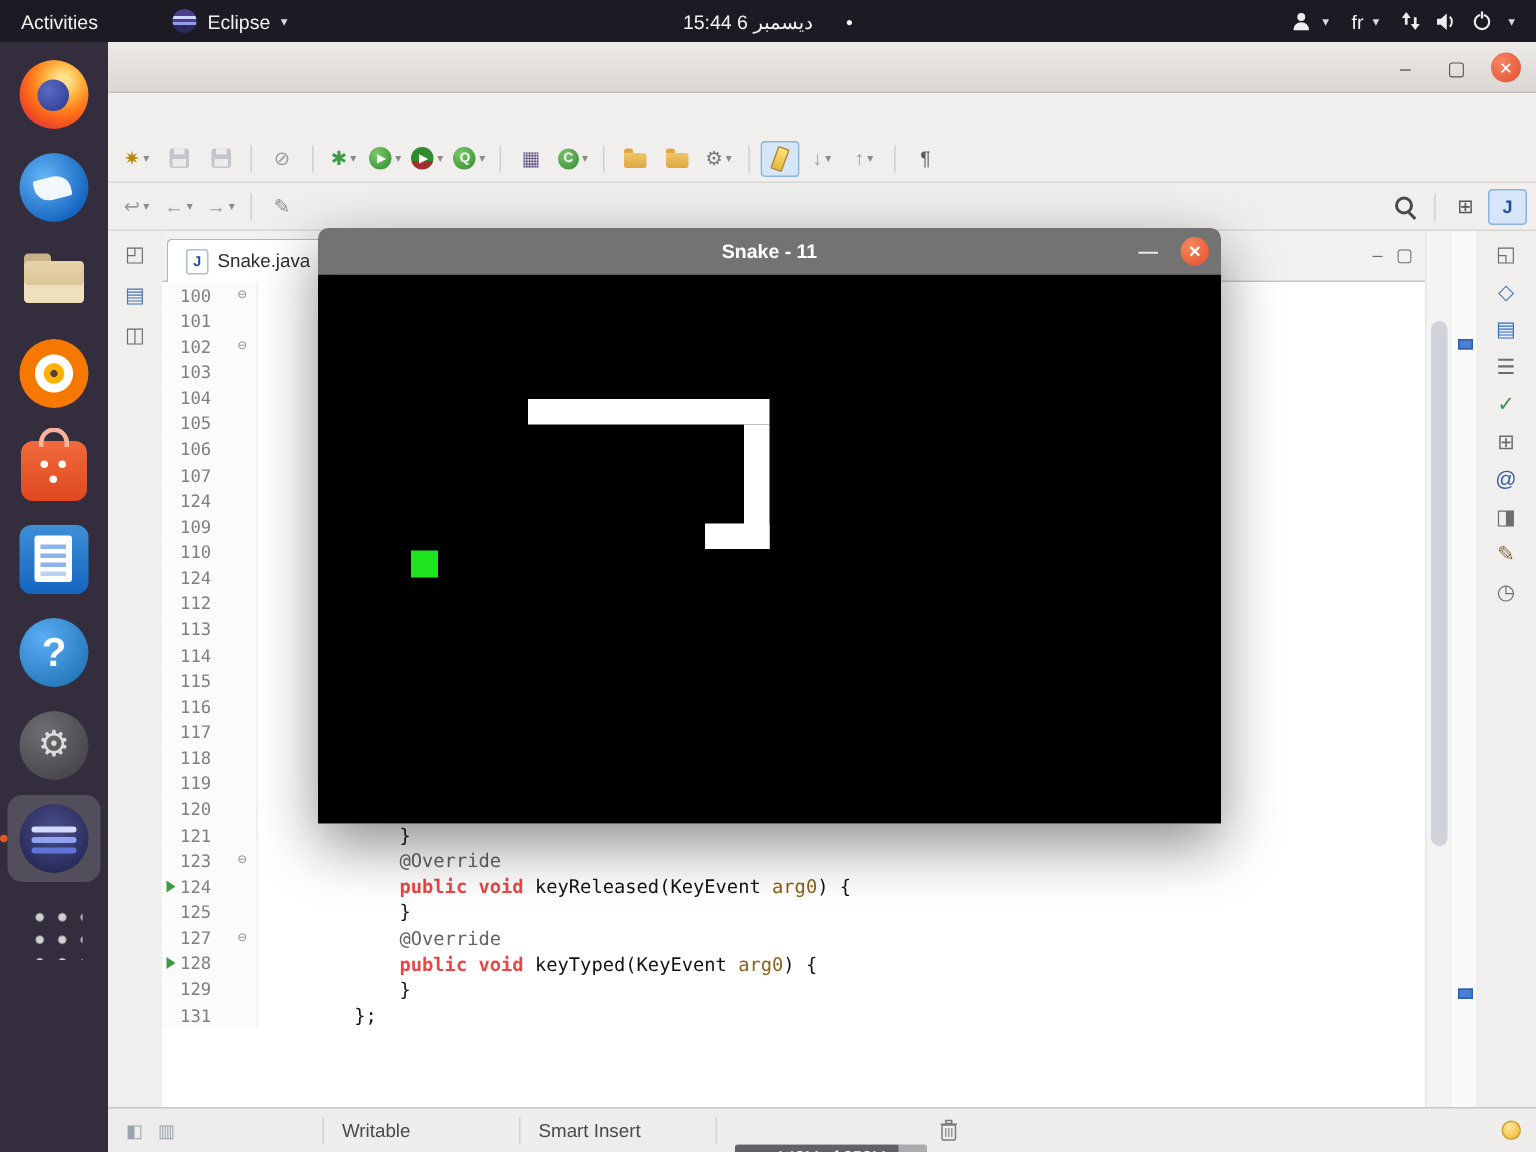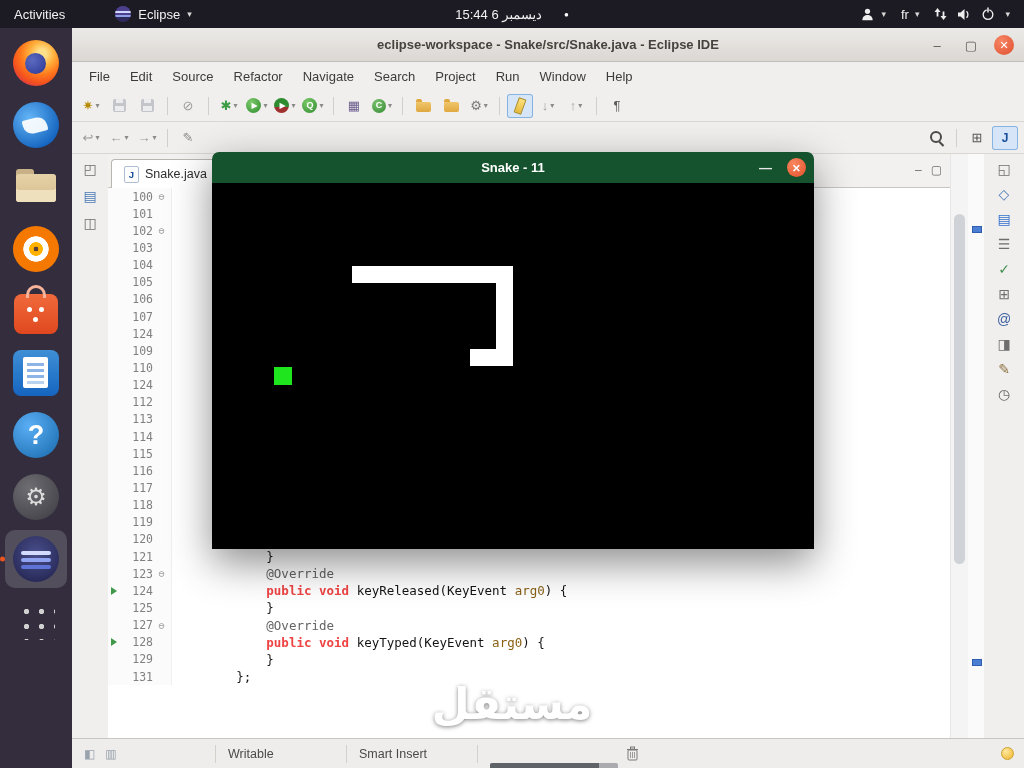--- a/index.html
+++ b/index.html
@@ -113,21 +113,21 @@
   .tab{height:28px;background:#fff;border:1px solid #b9b5b1;border-bottom:none;border-radius:4px 4px 0 0;
         display:flex;align-items:center;gap:6px;padding:0 12px;font-size:12.5px;color:#2e2e2e;margin-bottom:-1px;}
   .tab-jicon{width:13px;height:15px;background:#fdfdfd;border:1px solid #aebdd4;font-size:9.5px;font-weight:bold;color:#1a4f9c;
         display:flex;align-items:center;justify-content:center;border-radius:2px;}
   .tabstrip-ctrl{position:absolute;right:8px;top:9px;display:flex;gap:9px;color:#6e6e6e;font-size:12px;}
   .codelines{position:absolute;left:0;top:34px;right:0;bottom:0;overflow:hidden;background:#fff;}
   .cline{display:flex;height:17.15px;align-items:center;font-family:"DejaVu Sans Mono",monospace;font-size:12.5px;}
   .gut{display:flex;width:64px;flex:none;align-items:center;height:100%;background:#fbfbfb;border-right:1px solid #efefef;box-sizing:border-box;}
   .mark{width:12px;height:100%;display:flex;align-items:center;}
   .mark.on::after{content:"";width:0;height:0;border-left:6px solid #3f9948;border-top:4px solid transparent;border-bottom:4px solid transparent;margin-left:3px;}
-  .lnum{width:33px;text-align:right;color:#808080;font-size:11.5px;}
+  .lnum{width:33px;text-align:left;color:#808080;font-size:11.5px;}
   .fold{width:17px;text-align:center;color:#9a9a9a;font-size:10px;}
   .ctext{flex:1;height:100%;display:flex;align-items:center;padding-left:4px;white-space:pre;}
   .curline{background:#e3effb;}
   .tok-kw{color:#ef4444;font-weight:bold;}
   .tok-ann{color:#646464;}
   .tok-par{color:#8a6116;}
   .tok-pl{color:#141414;}
 
   .vsb{position:absolute;left:878px;width:18px;top:126px;bottom:30px;background:#f4f4f4;border-left:1px solid #e6e6e6;box-sizing:border-box;}
   .vsb-thumb{position:absolute;left:3px;right:3px;top:60px;height:350px;background:#cfd2d6;border-radius:8px;}
@@ -142,21 +142,21 @@
   .sb-cell{width:130px;padding-left:12px;box-sizing:border-box;flex:none;}
   .heap{width:128px;height:19px;background:#a9abae;border-radius:2px;position:relative;overflow:hidden;margin-left:12px;flex:none;margin-top:37px;}
   .heap-fill{position:absolute;left:0;top:0;bottom:0;width:85%;background:#5f6267;}
   .heap-text{position:relative;color:#fff;font-size:11.5px;text-align:center;line-height:19px;}
   .trash{margin-left:8px;display:flex;align-items:center;}
   .bulb{margin-left:auto;margin-right:10px;width:11px;height:11px;border-radius:50%;
         background:radial-gradient(circle at 35% 30%,#ffe9a0,#f0b429);border:1px solid #caa22e;}
 
   
   .snakewin{position:absolute;left:212px;top:152px;width:602px;z-index:50;box-shadow:0 14px 40px rgba(0,0,0,.45);border-radius:7px 7px 0 0;}
-  .snaketitle{height:31px;background:#14532d;border-radius:7px 7px 0 0;display:flex;align-items:center;justify-content:center;
+  .snaketitle{height:31px;background:#737373;border-radius:7px 7px 0 0;display:flex;align-items:center;justify-content:center;
         color:#fff;font-size:13px;font-weight:bold;position:relative;}
   .sn-min{position:absolute;right:42px;top:0;height:31px;display:flex;align-items:center;color:#e8e8e8;font-size:13px;}
   .sn-close{position:absolute;right:8px;top:6px;width:19px;height:19px;border-radius:50%;
         background:radial-gradient(circle at 35% 30%,#f7885f,#e44f2a);color:#fff;font-size:10.5px;
         display:flex;align-items:center;justify-content:center;}
   .snakecanvas{position:relative;width:602px;height:366px;background:#000;overflow:hidden;}
 
   
   .watermark{position:absolute;left:0;right:0;top:680px;text-align:center;z-index:60;pointer-events:none;}
   .wm-text{font-family:"DejaVu Sans",sans-serif;font-size:44px;font-weight:bold;color:#fff;
@@ -253,40 +253,27 @@
       <span class="di-inner"></span>
     </div>
     <div class="dock-item showapps">
       <span class="di-inner"></span>
     </div>
 </div>
 
 <div class="window">
 
   <div class="wtitlebar">
-    <span class="wtitle">eclipse-workspace - Snake/src/Snake.java - Eclipse IDE</span>
     <span class="wctrl">
       <span class="wbtn">–</span>
       <span class="wbtn">▢</span>
       <span class="wbtn wclose">✕</span>
     </span>
   </div>
 
-  <div class="menubar">
-    <span class="menu-item">File</span>
-      <span class="menu-item">Edit</span>
-      <span class="menu-item">Source</span>
-      <span class="menu-item">Refactor</span>
-      <span class="menu-item">Navigate</span>
-      <span class="menu-item">Search</span>
-      <span class="menu-item">Project</span>
-      <span class="menu-item">Run</span>
-      <span class="menu-item">Window</span>
-      <span class="menu-item">Help</span>
-  </div>
 
   <div class="toolbar toolbar1">
     <span class="ticon">
         <span class="tg" style="color: rgb(181, 138, 0);">✷</span>
         <span class="dd">▾</span>
       </span>
       <span class="ticon i-floppy dim">
         <span class="tg"></span>
 
       </span>
@@ -729,14 +716,13 @@
   </div>
   <div class="snakecanvas" style="background: rgb(0, 0, 0);">
       <div style="position: absolute; left: 140px; top: 83px; width: 161px; height: 17px; background: rgb(255, 255, 255);"></div>
       <div style="position: absolute; left: 284px; top: 100px; width: 17px; height: 83px; background: rgb(255, 255, 255);"></div>
       <div style="position: absolute; left: 258px; top: 166px; width: 43px; height: 17px; background: rgb(255, 255, 255);"></div>
       <div style="position: absolute; left: 62px; top: 184px; width: 18px; height: 18px; background: rgb(30, 229, 30);"></div>
     </div>
 </div>
 
 <div class="watermark">
-  <div class="wm-text">مستقل</div>
 </div>
 
 </body></html>

